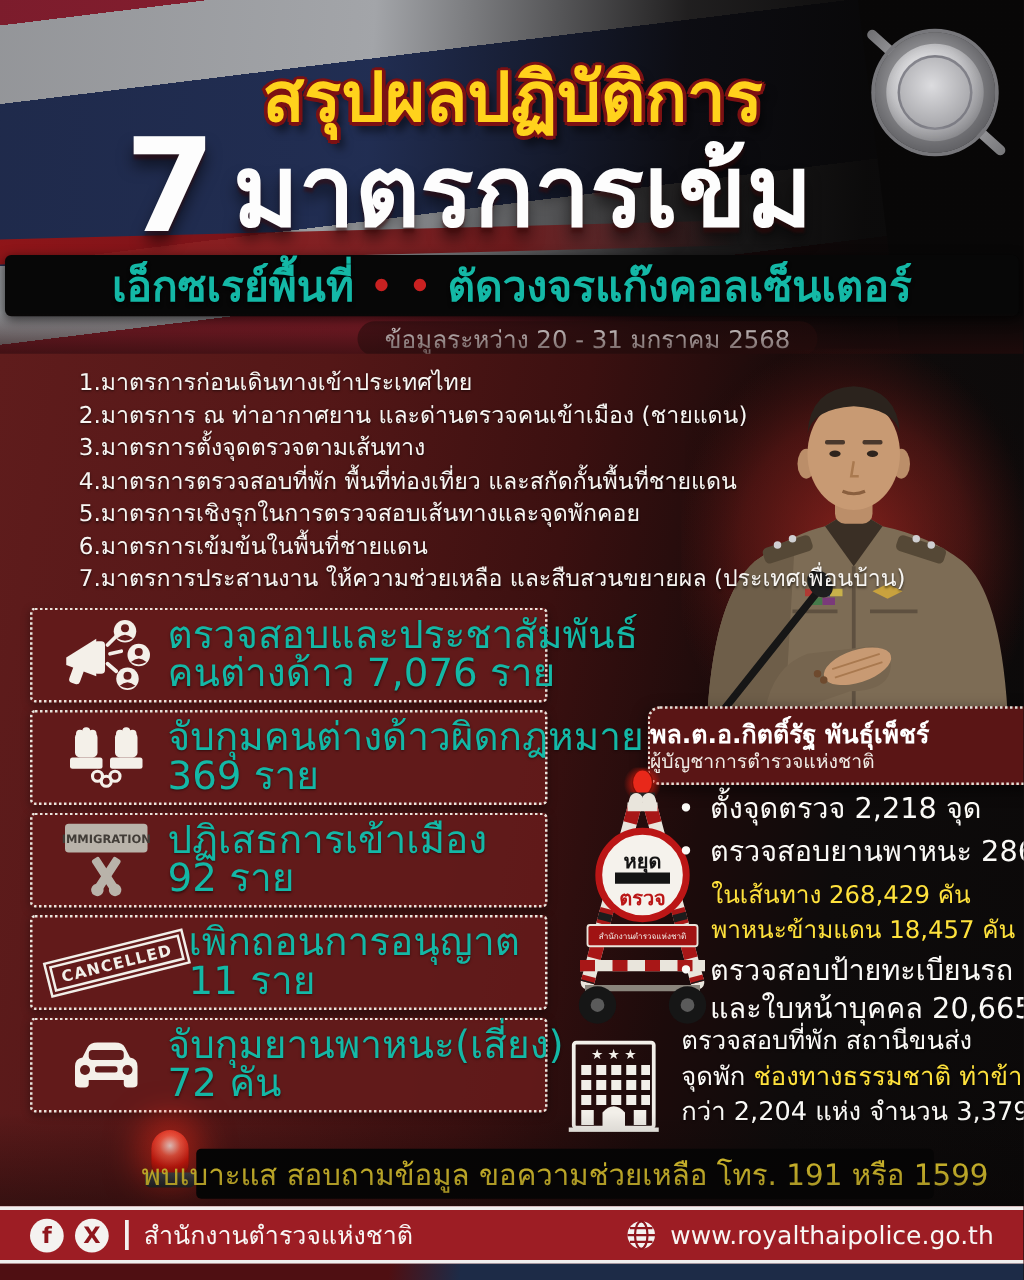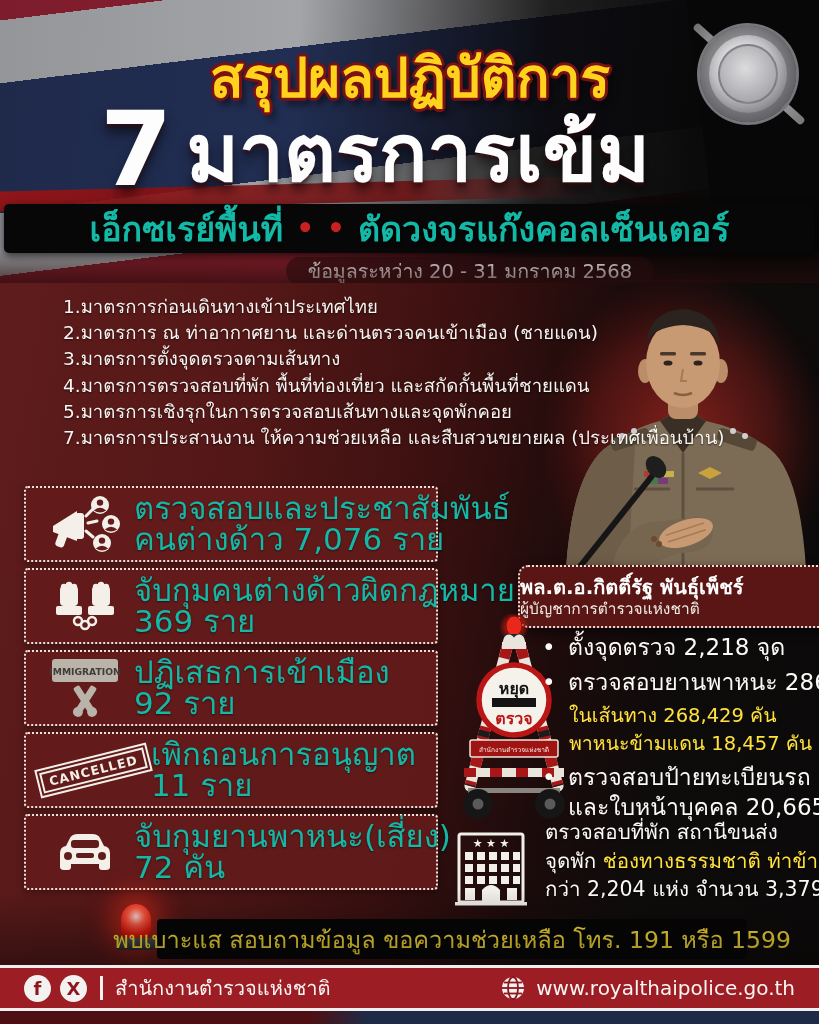--- a/index.html
+++ b/index.html
@@ -192,20 +192,21 @@
       <circle cx="106" cy="258" r="3" fill="#6e4a2e"></circle>
         <circle cx="111" cy="263" r="3" fill="#6e4a2e"></circle>
     </svg>
 
     <div class="measures">
       <div>1.มาตรการก่อนเดินทางเข้าประเทศไทย</div>
       <div>2.มาตรการ ณ ท่าอากาศยาน และด่านตรวจคนเข้าเมือง (ชายแดน)</div>
       <div>3.มาตรการตั้งจุดตรวจตามเส้นทาง</div>
       <div>4.มาตรการตรวจสอบที่พัก พื้นที่ท่องเที่ยว และสกัดกั้นพื้นที่ชายแดน</div>
       <div>5.มาตรการเชิงรุกในการตรวจสอบเส้นทางและจุดพักคอย</div>
+      <div>6.มาตรการเข้มข้นในพื้นที่ชายแดน</div>
       <div>7.มาตรการประสานงาน ให้ความช่วยเหลือ และสืบสวนขยายผล (ประเทศเพื่อนบ้าน)</div>
     </div>
 
     <div class="name-plate">
       <div class="n1">พล.ต.อ.กิตติ์รัฐ พันธุ์เพ็ชร์</div>
       <div class="n2">ผู้บัญชาการตำรวจแห่งชาติ</div>
     </div>
 
     <div class="stat-boxes">
 

